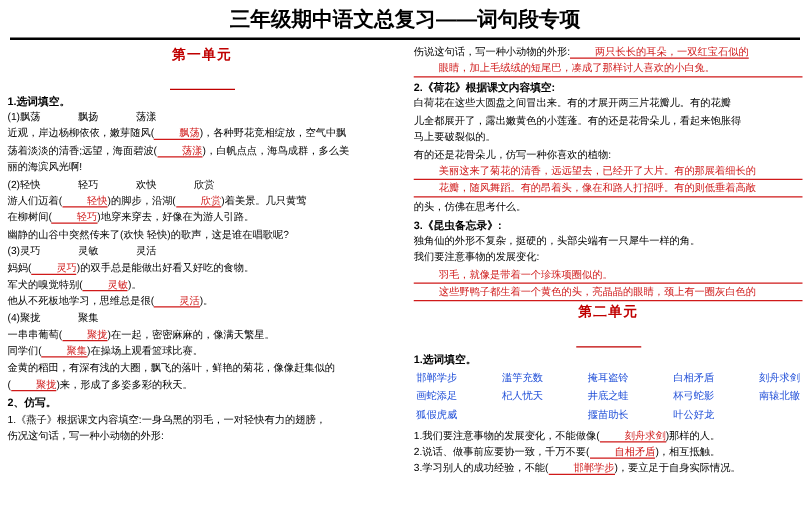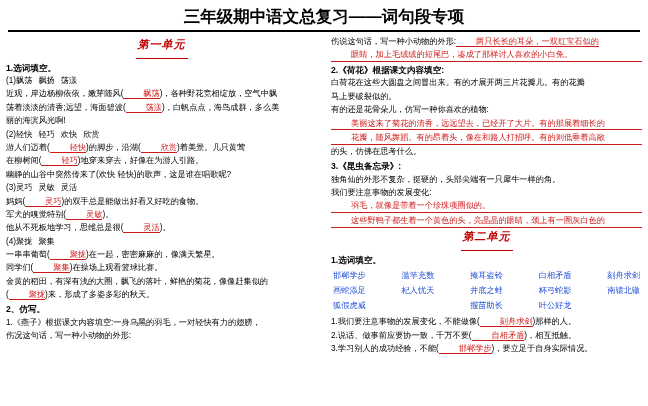--- a/index.html
+++ b/index.html
@@ -48,42 +48,41 @@
   .unit-head {
     text-align: center;
     font-weight: bold;
     font-size: 11px;
     color: #c00000;
     margin: 1px 0 3px 0;
     letter-spacing: 1px;
   }
   .unit-head .u-text {
     border-bottom: 1.5px solid #c00000;
-    padding: 0 2px 5px 2px;
+    padding: 0 2px 18px 2px;
     display: inline-block;
-    font-style: italic;
   }
   .sec {
     font-weight: bold;
     font-size: 8.6px;
     margin: 2px 0 1px 0;
   }
   .line {
     margin: 0 0 1.5px 0;
     word-break: break-all;
   }
   .red-u {
     color: #d01a1a;
     border-bottom: 1px solid #d01a1a;
     padding-left: 20px;
   }
   .blue { color: #1f4ed8; }
   .pinyin-row {
     display: flex;
-    gap: 6px;
+    gap: 30px;
     margin: 0 0 1.5px 0;
   }
   .pinyin-row span { white-space: nowrap; }
   .word-table {
     margin: 2px 0 3px 0;
     width: 100%;
     border-collapse: collapse;
   }
   .word-table td {
     font-size: 8.2px;
@@ -151,20 +150,21 @@
       <div class="line">伤况这句话，写一种小动物的外形:</div>
     </div>
 
     <div class="col right">
 
       <div class="line"><span>伤说这句话，写一种小动物的外形:</span><span class="red-u">两只长长的耳朵，一双红宝石似的</span></div>
       <div class="line red-u">眼睛，加上毛绒绒的短尾巴，凑成了那样讨人喜欢的小白兔。</div>
 
       <div class="sec">2.《荷花》根据课文内容填空:</div>
       <div class="line">白荷花在这些大圆盘之间冒出来。有的才展开两三片花瓣儿。有的花瓣</div>
+      <div class="line">儿全都展开了，露出嫩黄色的小莲蓬。有的还是花骨朵儿，看起来饱胀得</div>
       <div class="line">马上要破裂似的。</div>
       <div class="line">有的还是花骨朵儿，仿写一种你喜欢的植物:</div>
       <div class="line red-u">美丽这来了菊花的清香，远远望去，已经开了大片。有的那展着细长的</div>
       <div class="line red-u">花瓣，随风舞蹈。有的昂着头，像在和路人打招呼。有的则低垂着高敞</div>
       <div class="line">的头，仿佛在思考什么。</div>
 
       <div class="sec">3.《昆虫备忘录》:</div>
       <div class="line">独角仙的外形不复杂，挺硬的，头部尖端有一只犀牛一样的角。</div>
       <div class="line">我们要注意事物的发展变化:</div>
       <div class="line red-u">羽毛，就像是带着一个珍珠项圈似的。</div>

